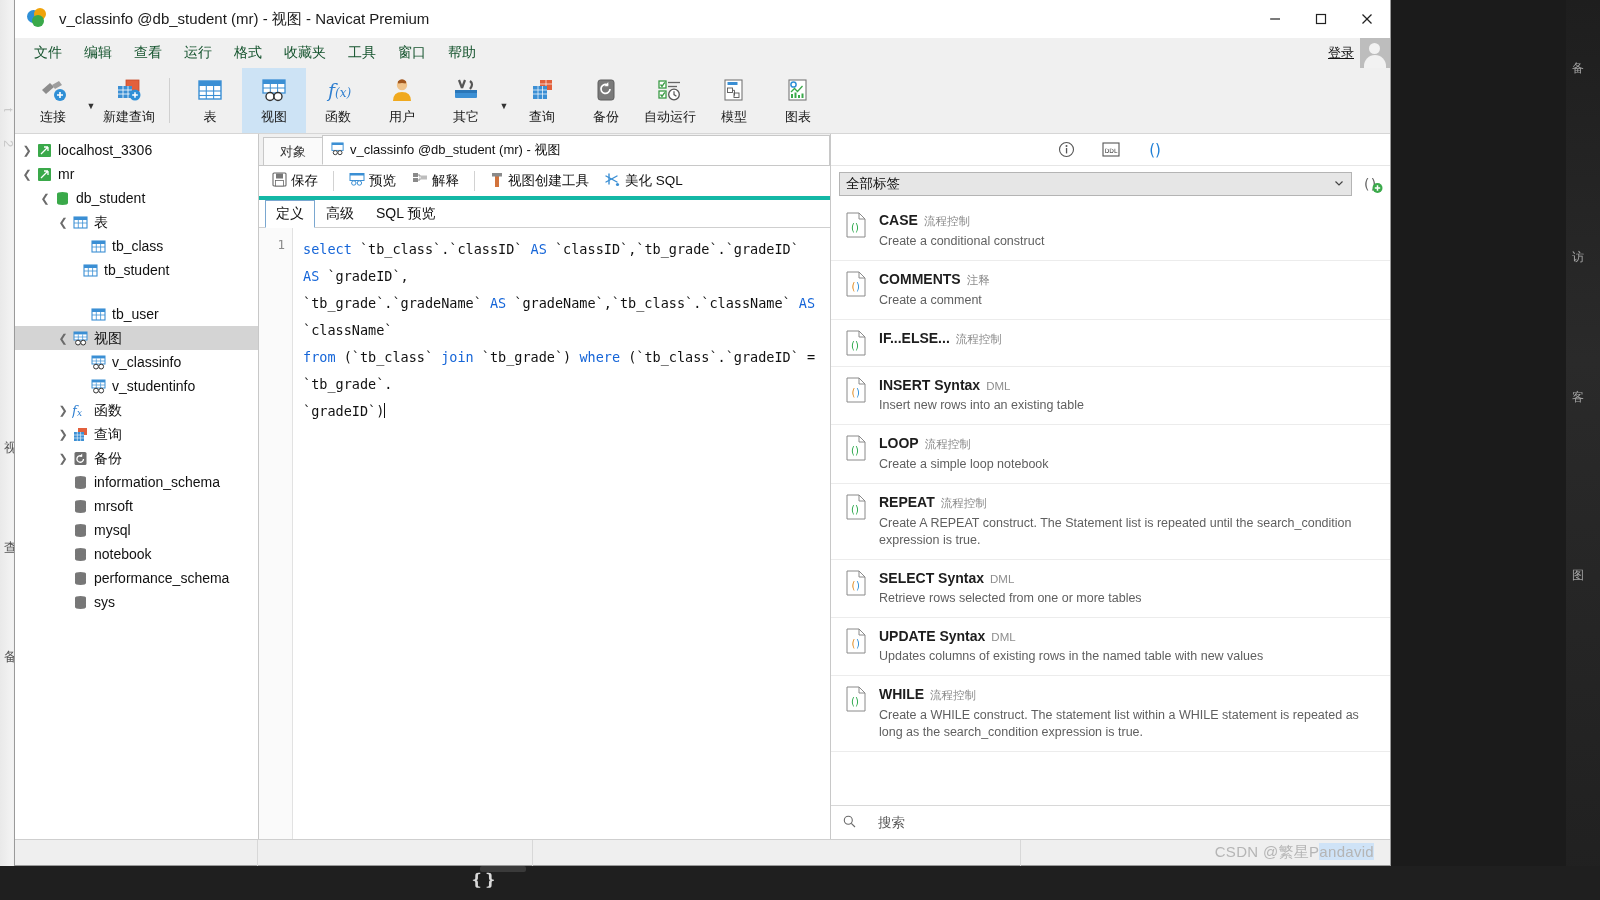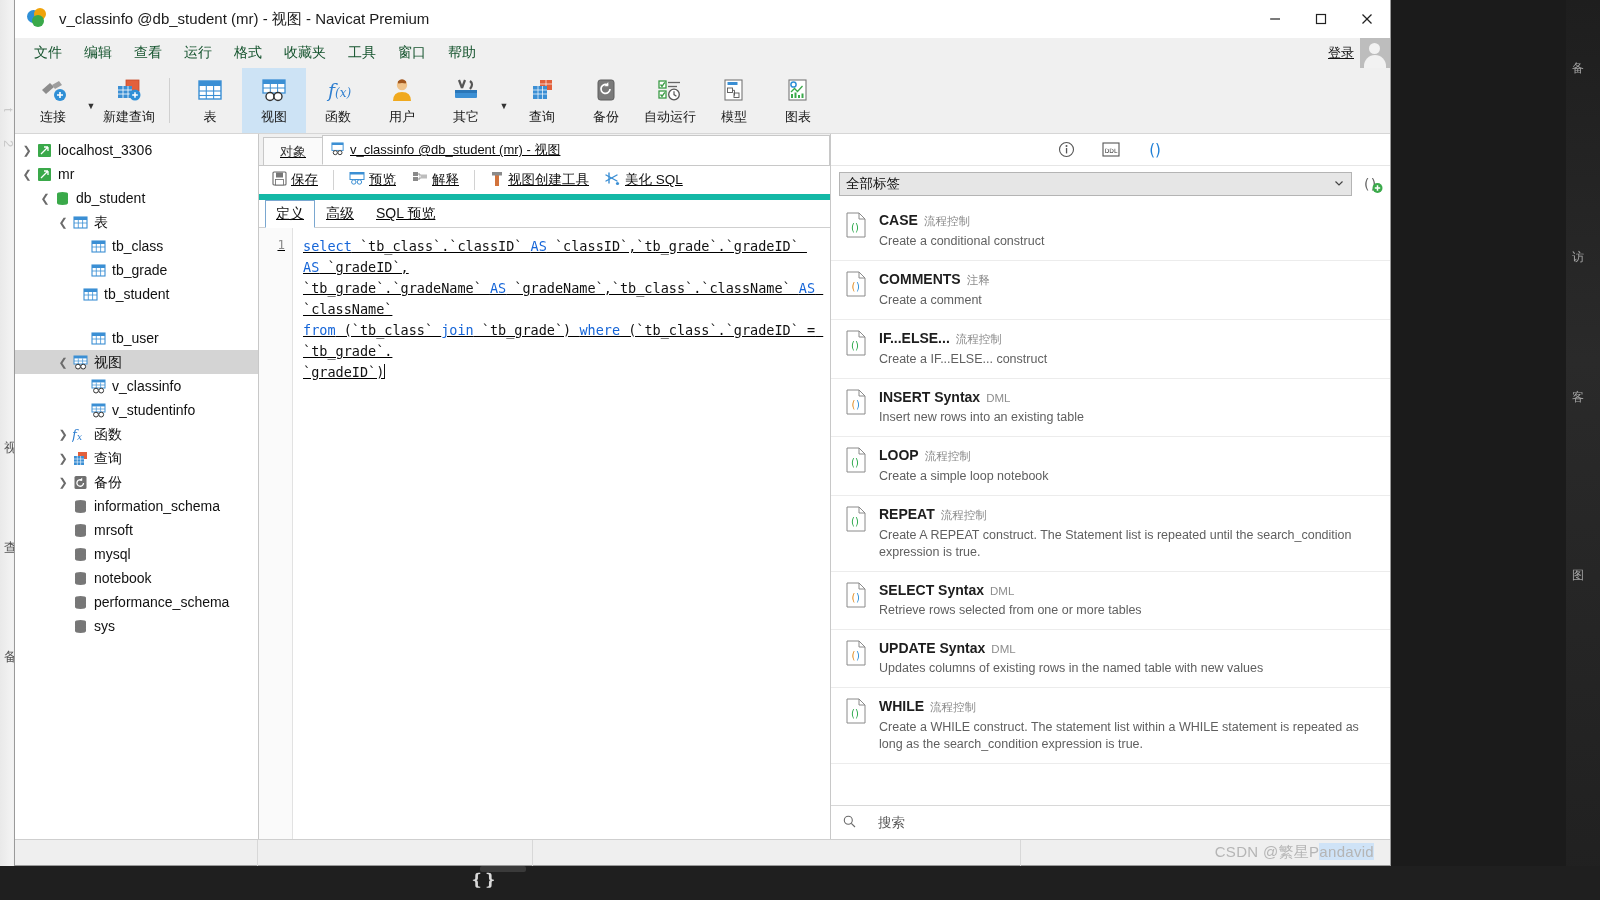--- a/index.html
+++ b/index.html
@@ -116,39 +116,39 @@
   .tree-row.sel { background: #d4d4d4; }
   .twisty {
     width: 16px; flex: 0 0 16px; display:flex; align-items:center; justify-content:center;
     color:#6b6b6b; font-size: 11px;
   }
   .twisty.empty { visibility: hidden; }
   .tw-ico { width: 18px; flex:0 0 18px; display:flex; align-items:center; justify-content:center; margin-right:5px;}
   .tree-label { line-height: 1; }
 
   
-  .center { flex: 1 1 auto; display: flex; flex-direction: column; min-width: 0; background: #fff; text-decoration: underline; }
+  .center { flex: 1 1 auto; display: flex; flex-direction: column; min-width: 0; background: #fff; }
   .tabstrip {
     height: 32px; flex: 0 0 32px; background: #f0f0f0; display: flex; align-items: flex-end;
     border-bottom: 1px solid #c8c8c8; padding-left: 4px;
   }
   .obj-tab {
     height: 28px; padding: 0 16px; background: #fafafa; border: 1px solid #c8c8c8;
     border-bottom: none; display: flex; align-items: center; font-size: 13px; color: #333;
   }
   .doc-tab {
     height: 30px; padding: 0 12px 0 8px; background: #fff; border: 1px solid #c8c8c8;
     border-bottom: 1px solid #fff; display: flex; align-items: center; gap: 5px;
     font-size: 13px; color: #111; margin-left: -1px;
   }
   .tab-filler { flex:1 1 auto; height: 30px; background: #fff; border: 1px solid #c8c8c8; border-left:none; border-bottom:none; margin-left:-1px; }
 
   .edtoolbar {
     height: 34px; flex: 0 0 34px; display: flex; align-items: center;
-    background: #fff; padding-left: 6px; gap: 2px; border-bottom: 6px solid #14b8a6;
+    background: #fff; padding-left: 6px; gap: 2px; border-bottom: 4px solid #14b8a6;
   }
   .ed-btn { display: flex; align-items: center; gap: 4px; padding: 3px 7px; font-size: 13.5px; color:#111; white-space:nowrap;}
   .ed-sep { width:1px; height:20px; background:#d2d2d2; margin: 0 6px; }
 
   .subtabs {
     height: 28px; flex: 0 0 28px; display: flex; align-items: stretch;
     background: #fff; padding-left: 6px; border-bottom: 1px solid #cfcfcf;
   }
   .sub-tab {
     padding: 0 10px; display:flex; align-items:center; font-size: 14px; color: #111;
@@ -158,21 +158,21 @@
 
   .editor { flex: 1 1 auto; display: flex; min-height: 0; background: #fff; position: relative; }
   .gutter {
     width: 34px; flex: 0 0 34px; background: #fafafa; border-right: 1px solid #e2e2e2;
     text-align: right; padding: 9px 7px 0 0; color: #8a8a8a;
     font-family: "DejaVu Sans Mono", "Liberation Mono", monospace; font-size: 12.5px;
   }
   .code {
     flex: 1 1 auto; padding: 8px 10px 0 10px; white-space: pre-wrap; word-break: break-word;
     font-family: "DejaVu Sans Mono", "Liberation Mono", monospace;
-    font-size: 13.5px; line-height: 21px; color: #111;
+    font-size: 13.5px; line-height: 27px; color: #111;
   }
   .kw { color: #1565d8; }
   .caret-bar {
     display:inline-block; width:1px; height:15px; background:#111; vertical-align:-2px;
   }
 
   
   .rightpanel {
     width: 560px; flex: 0 0 560px; background: #fff; border-left: 1px solid #c8c8c8;
     display: flex; flex-direction: column; min-height:0;
@@ -552,35 +552,20 @@
                 <g stroke="#3b8fd4" stroke-width=".8">
                   <line x1="1" y1="8" x2="14" y2="8"></line>
                   <line x1="5.3" y1="5" x2="5.3" y2="13"></line>
                   <line x1="9.6" y1="5" x2="9.6" y2="13"></line>
                 </g>
               </svg>
         </span>
         <span class="tree-label">tb_class</span>
       </div>
 
-      <div class="tree-row" style="padding-left:58px;">
-        <span class="twisty empty">❯</span>
-        <span class="tw-ico">
-          <svg width="15" height="15" viewBox="0 0 15 15">
-                <rect x="1" y="2" width="13" height="11" fill="#fff" stroke="#3b8fd4" stroke-width="1.1"></rect>
-                <rect x="1" y="2" width="13" height="3" fill="#3b8fd4"></rect>
-                <g stroke="#3b8fd4" stroke-width=".8">
-                  <line x1="1" y1="8" x2="14" y2="8"></line>
-                  <line x1="5.3" y1="5" x2="5.3" y2="13"></line>
-                  <line x1="9.6" y1="5" x2="9.6" y2="13"></line>
-                </g>
-              </svg>
-        </span>
-        <span class="tree-label">tb_grade</span>
-      </div>
 
       <div class="tree-row" style="padding-left:50px;">
         <span class="twisty empty">❯</span>
         <span class="tw-ico">
           <svg width="15" height="15" viewBox="0 0 15 15">
                 <rect x="1" y="2" width="13" height="11" fill="#fff" stroke="#3b8fd4" stroke-width="1.1"></rect>
                 <rect x="1" y="2" width="13" height="3" fill="#3b8fd4"></rect>
                 <g stroke="#3b8fd4" stroke-width=".8">
                   <line x1="1" y1="8" x2="14" y2="8"></line>
                   <line x1="5.3" y1="5" x2="5.3" y2="13"></line>
@@ -980,21 +965,20 @@
         <div class="snip">
           <span class="snip-ico">
             <svg width="22" height="26" viewBox="0 0 22 26">
                   <path d="M2 1 h12 l6 6 v18 h-18 Z" fill="#fff" stroke="#8a8a8a" stroke-width="1"></path>
                   <path d="M14 1 v6 h6" fill="none" stroke="#8a8a8a" stroke-width="1"></path>
                   <text x="10" y="19" text-anchor="middle" font-family="DejaVu Sans, sans-serif" font-size="10" fill="#2aa84a">()</text>
                 </svg>
           </span>
           <span class="snip-body">
             <span class="snip-title">IF...ELSE...</span><span class="snip-tag">流程控制</span>
-            <div class="snip-desc">Create a IF...ELSE... construct</div>
           </span>
         </div>
 
         <div class="snip">
           <span class="snip-ico">
             <svg width="22" height="26" viewBox="0 0 22 26">
                   <path d="M2 1 h12 l6 6 v18 h-18 Z" fill="#fff" stroke="#8a8a8a" stroke-width="1"></path>
                   <path d="M14 1 v6 h6" fill="none" stroke="#8a8a8a" stroke-width="1"></path>
                   <text x="6.5" y="19" font-family="DejaVu Sans, sans-serif" font-size="10" fill="#e08a1e">(</text>
                   <text x="11" y="19" font-family="DejaVu Sans, sans-serif" font-size="10" fill="#2f8fd6">)</text>

